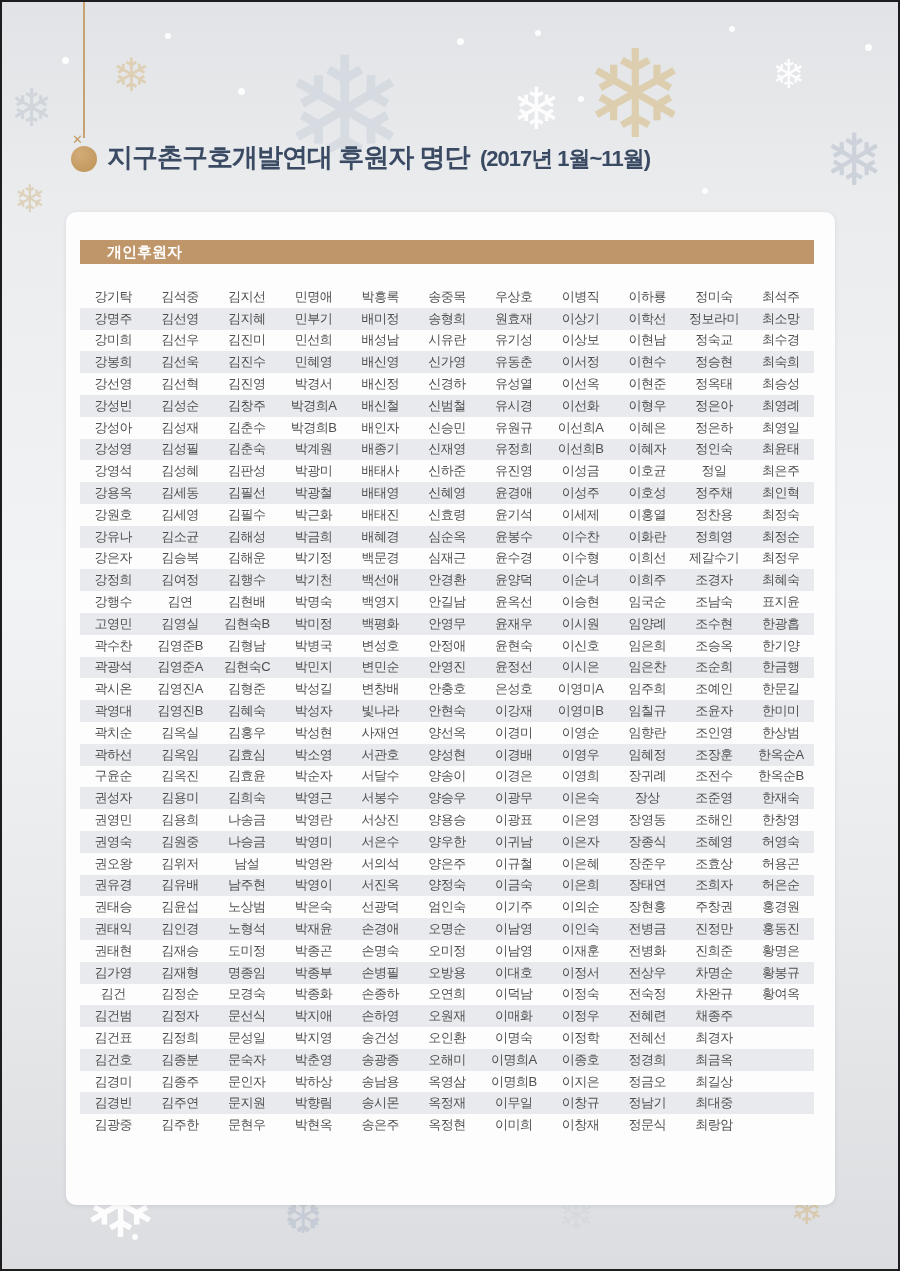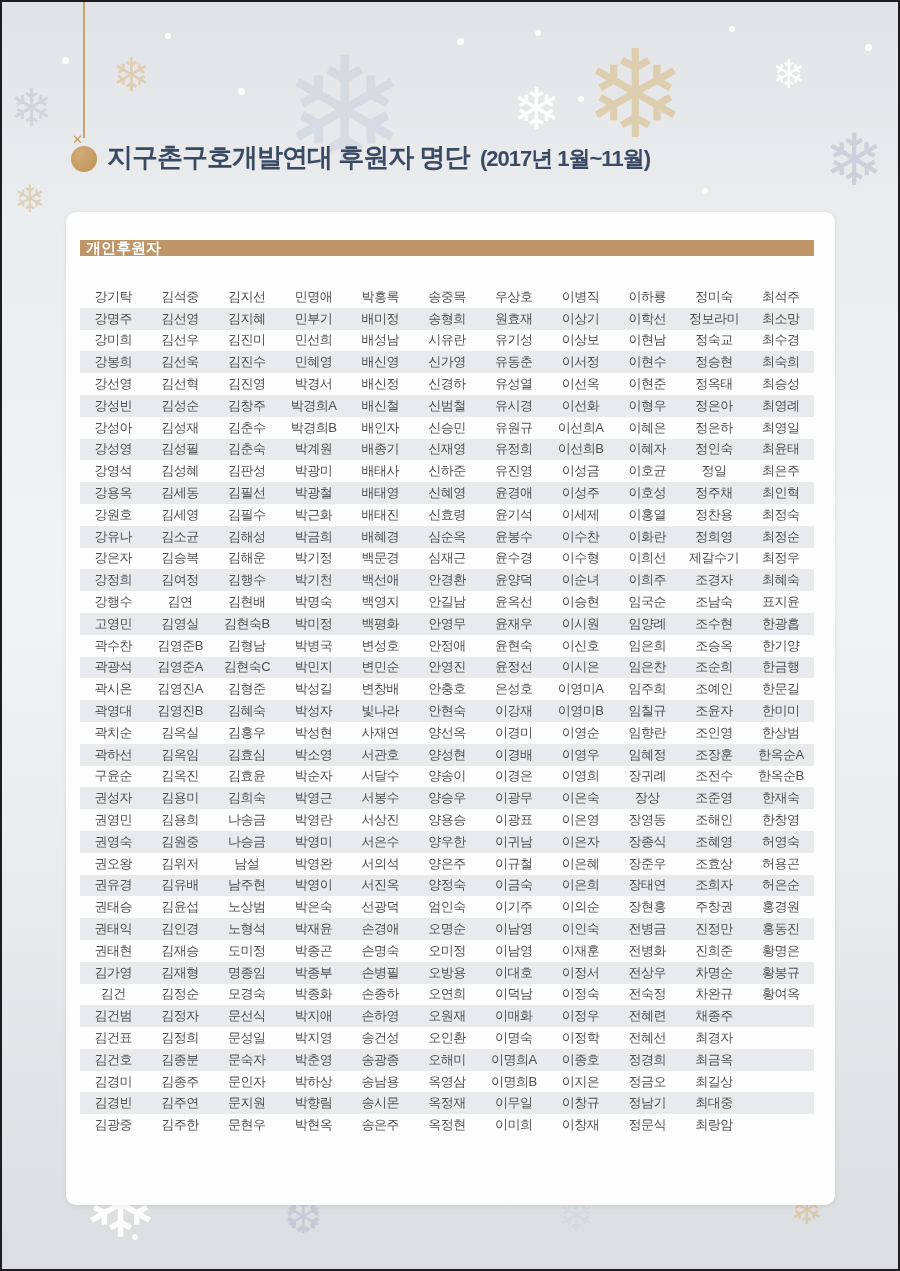--- a/index.html
+++ b/index.html
@@ -20,23 +20,23 @@
   
   .title-wrap{position:absolute;left:105px;top:138px;white-space:nowrap;}
   .title-main{font-size:26px;font-weight:bold;color:#3b4a63;letter-spacing:-1px;}
   .title-suffix{font-size:22px;font-weight:bold;color:#3b4a63;letter-spacing:-1px;margin-left:6px;}
   
   .card{
     position:absolute;left:64px;top:210px;width:769px;height:993px;
     background:#fdfdfe;border-radius:10px;box-shadow:0 1px 4px rgba(40,50,70,.10);
   }
   .section-header{
-    position:absolute;left:14px;top:28px;width:734px;height:16px;box-sizing:border-box;
+    position:absolute;left:14px;top:28px;width:734px;height:24px;box-sizing:border-box;
     background:#bf9669;color:#ffffff;font-size:15px;font-weight:bold;
-    display:flex;align-items:center;padding-left:6px;letter-spacing:0;
+    display:flex;align-items:center;padding-left:27px;letter-spacing:0;
   }
   .donor-grid{position:absolute;left:14px;top:74px;width:734px;}
   .donor-row{display:flex;height:21.8px;}
   .donor-row:nth-child(even){background:#e8eaee;}
   .donor-cell{
     flex:1 1 0;display:flex;align-items:center;justify-content:center;
     font-size:13px;color:#4f4f4f;white-space:nowrap;letter-spacing:-0.5px;
   }
 </style>
 </head>

